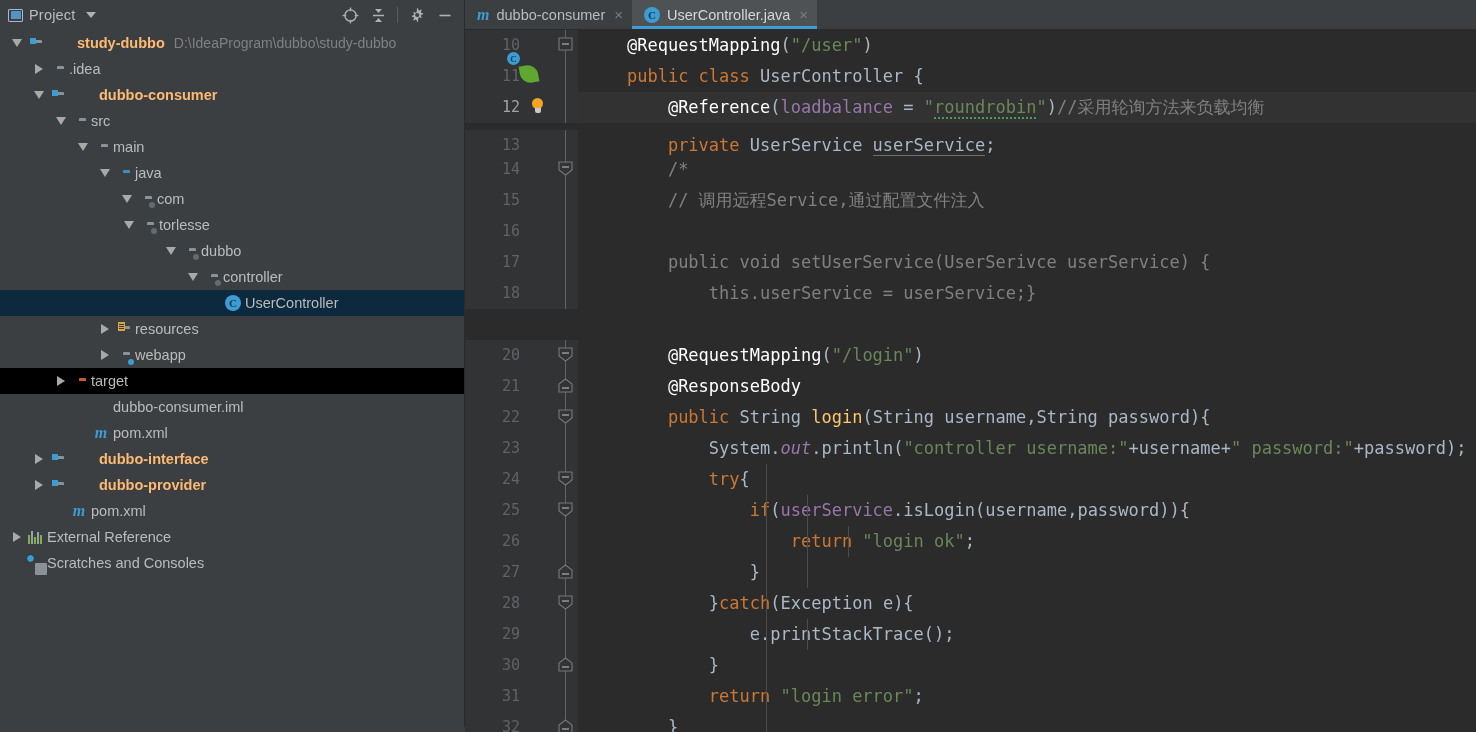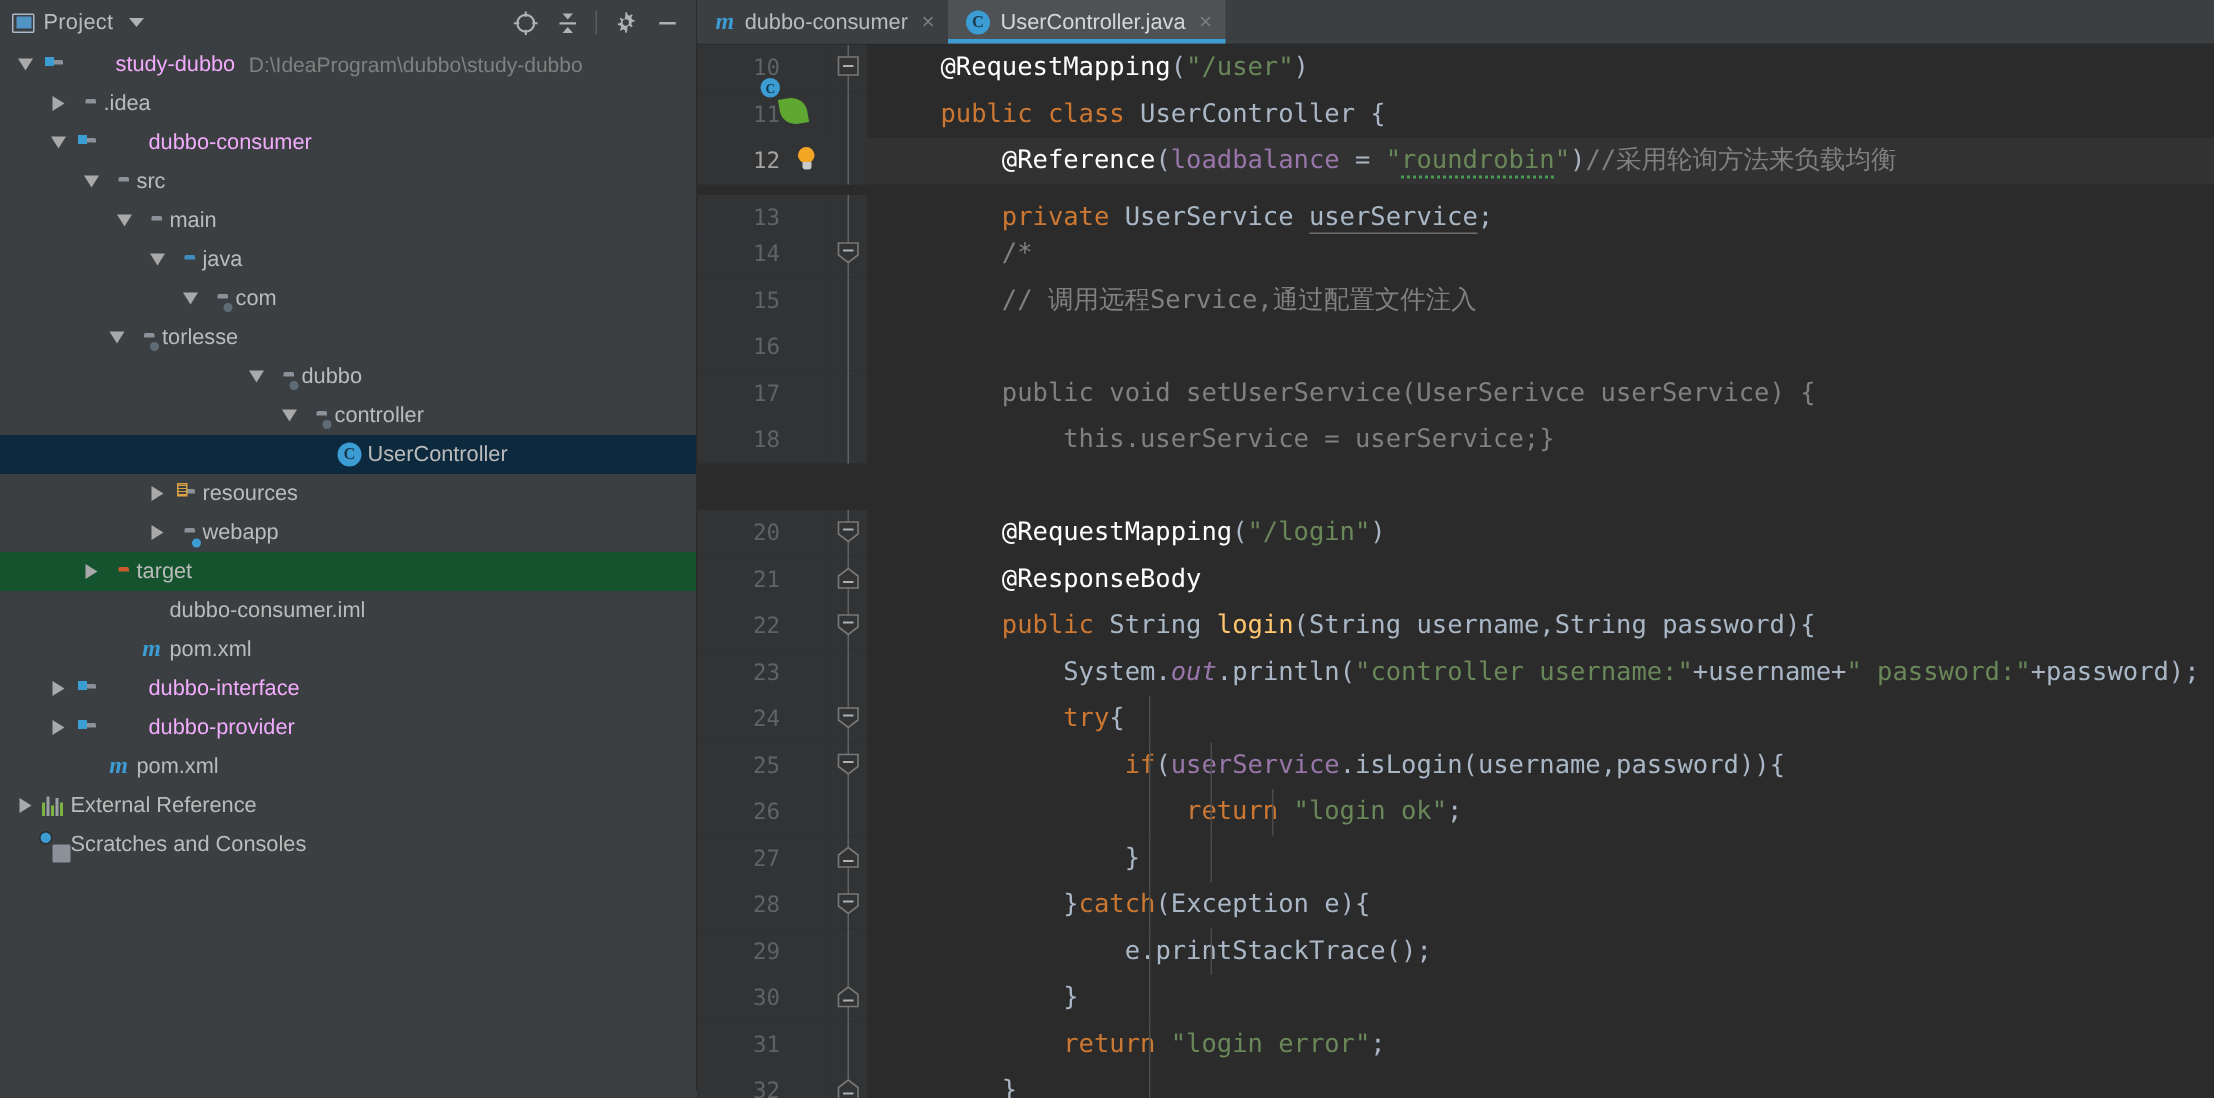--- a/index.html
+++ b/index.html
@@ -39,29 +39,29 @@
   .tb-sep { width: 1px; height: 16px; background: #5A5D5E; margin: 0 4px; }
 
   
   #tree { position: relative; }
   .trow {
     height: 26px; display: flex; align-items: center;
     font-size: 14.5px; color: #BBBBBB; white-space: nowrap;
     padding-right: 4px;
   }
   .trow.selected { background: #0D293E; }
-  .trow.target-row { background: #14532d; }
+  .trow.target-row { background: #000000; }
   .twist { width: 17px; height: 26px; display:flex; align-items:center; justify-content:center; flex:0 0 17px;}
   .twist .tri-right { width:0;height:0;border-top:5.5px solid transparent;
     border-bottom:5.5px solid transparent;border-left:8px solid #A9A9A9; }
   .twist .tri-down { width:0;height:0;border-left:5.5px solid transparent;
     border-right:5.5px solid transparent;border-top:8px solid #A9A9A9; }
   .ticon { width: 20px; height: 26px; display:flex; align-items:center; justify-content:center; flex:0 0 20px; }
   .tlabel { margin-left: 2px; }
-  .tlabel.bold { font-weight: normal; color: #f0abfc; margin-left: 32px; }
+  .tlabel.bold { font-weight: bold; color: #fdba74; margin-left: 32px; }
   .tpath { color: #808080; margin-left: 9px; font-size: 14px; }
 
   
   .ic { position: relative; display: inline-block; }
   .folder { width: 16px; height: 13px; background: #8A9199; border-radius: 1px 2px 2px 2px; position: relative; }
   .folder::before { content:""; position:absolute; left:0; top:-3px; width:7px; height:3px;
     background: #8A9199; border-radius: 1px 1px 0 0; }
   .folder.blue { background: #3C8FBF; }
   .folder.blue::before { background:#3C8FBF; }
   .folder.orange { background: #C75B29; }
@@ -245,21 +245,21 @@
         </div>
         <div class="trow" style="padding-left: 118px;">
           <span class="twist">
             <span class="tri-down"></span>
           </span>
           <span class="ticon">
             <span class="ic"><span class="folder"><span class="badge-dot"></span></span></span>
           </span>
           <span class="tlabel">com</span>
         </div>
-        <div class="trow" style="padding-left: 56px; margin-left: 13px;">
+        <div class="trow" style="padding-left: 120px;">
           <span class="twist">
             <span class="tri-down"></span>
           </span>
           <span class="ticon">
             <span class="ic"><span class="folder"><span class="badge-dot"></span></span></span>
           </span>
           <span class="tlabel">torlesse</span>
         </div>
         <div class="trow" style="padding-left: 162px;">
           <span class="twist">

